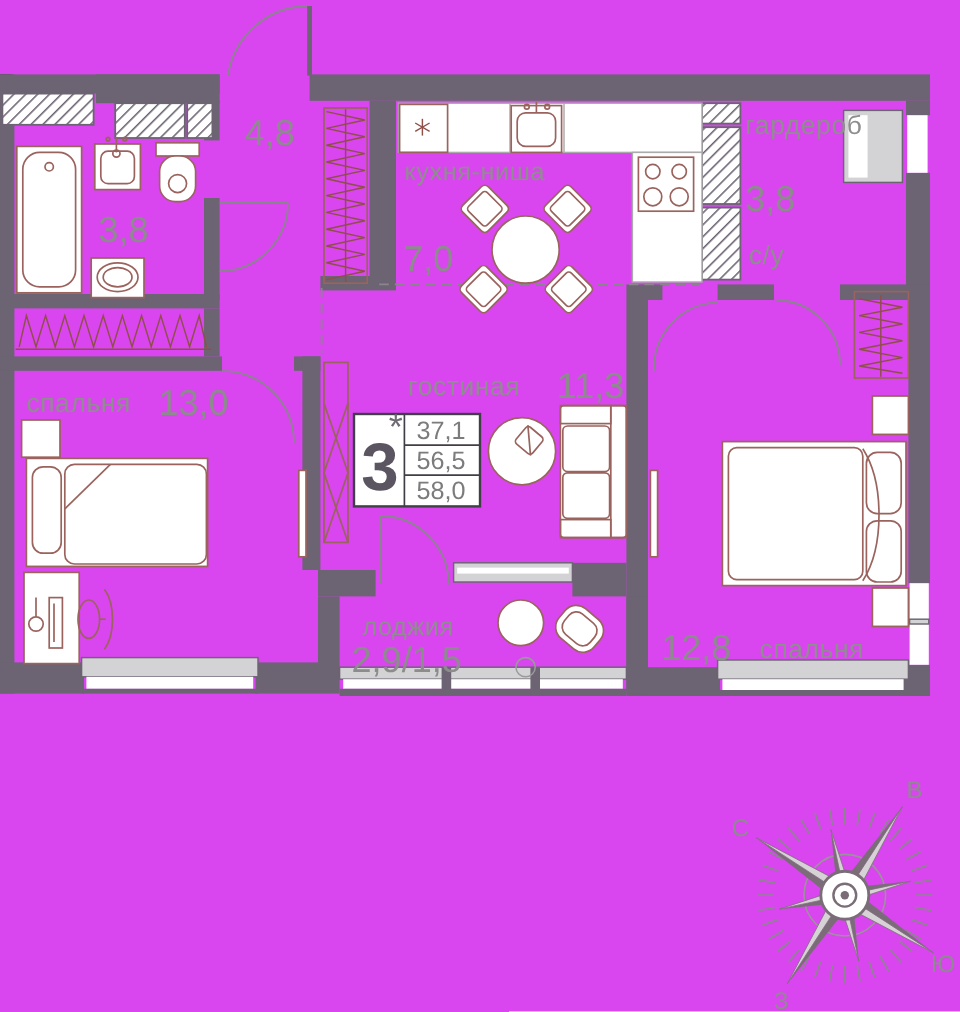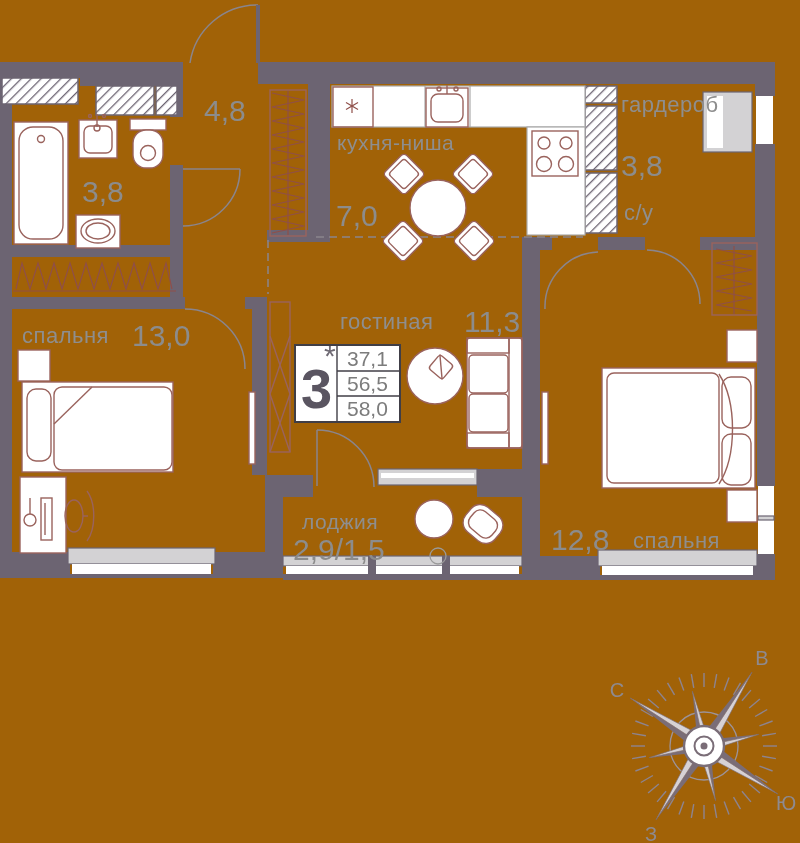--- a/index.html
+++ b/index.html
@@ -1,16 +1,16 @@
 <!DOCTYPE html>
 <html><head>
 <meta charset="utf-8">
 <style>
   html,body{margin:0;padding:0;background:#ffffff;}
-  .page{position:relative;width:800px;height:843px;background:#a16207;overflow:hidden;}
+  .page{position:relative;width:800px;height:843px;background:#d946ef;overflow:hidden;}
   svg{display:block;}
   text{font-family:"Liberation Sans","DejaVu Sans",sans-serif;}
   .wall{fill:#6C6472;}
   .darkwall{fill:#494549;}
   .hatch{fill:url(#hatchP);stroke:#6C6472;stroke-width:1.5;}
   .furn{fill:#ffffff;stroke:#9A635D;stroke-width:1.4;}
   .furnl{fill:none;stroke:#9A635D;stroke-width:1.4;}
   .zig{fill:none;stroke:#8F4F49;stroke-width:1.2;}
   .door{fill:none;stroke:#8A858D;stroke-width:1.5;}
   .dash{fill:none;stroke:#8A858D;stroke-width:1.5;stroke-dasharray:8 5;}

